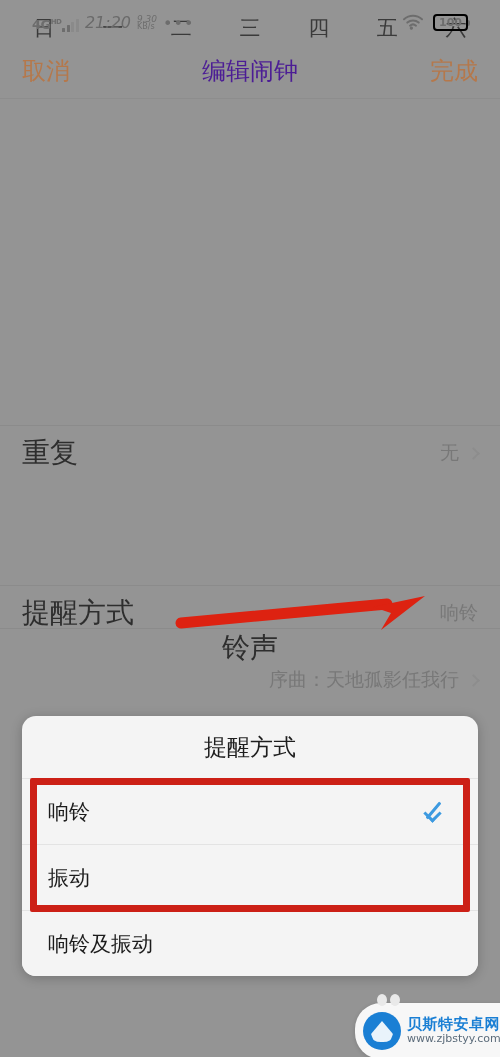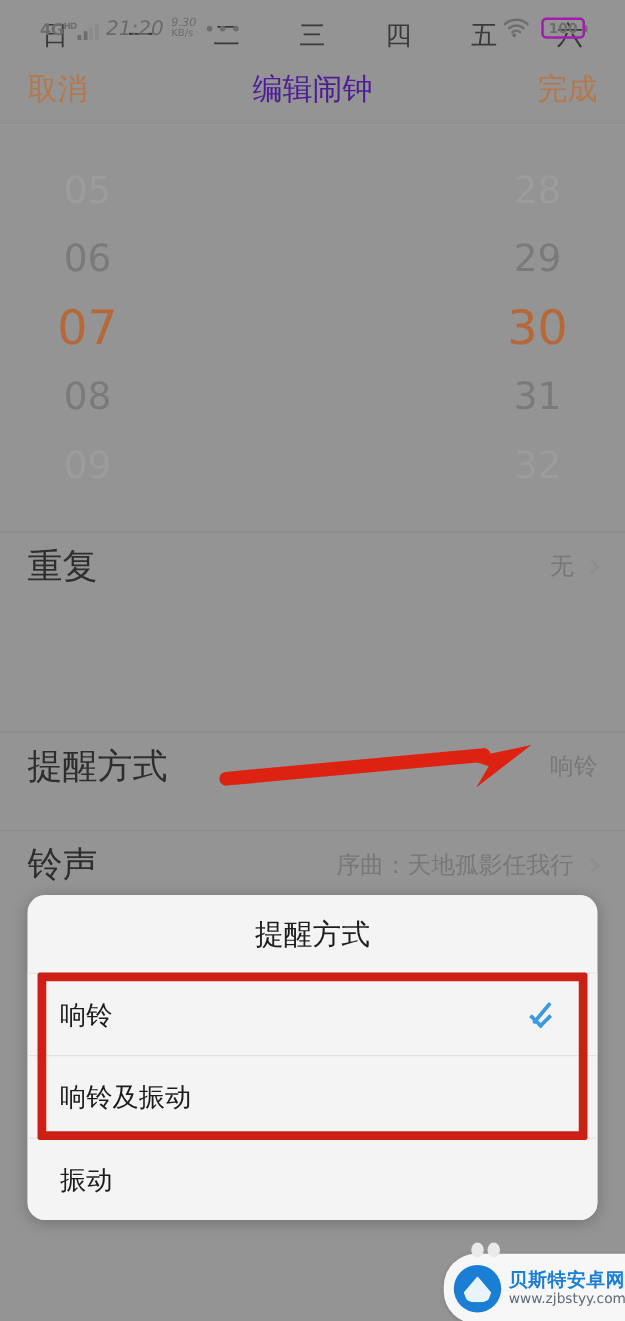--- a/index.html
+++ b/index.html
@@ -32,21 +32,21 @@
   .sigbars i:nth-child(1){height:4px;}
   .sigbars i:nth-child(2){height:7px;}
   .sigbars i:nth-child(3){height:10px; background:#8a8a8a;}
   .sigbars i:nth-child(4){height:13px; background:#8a8a8a;}
   .clock{ font-size:16px; color:#6a6a6a; line-height:19px; letter-spacing:0;font-style:italic; }
   .speed{ display:flex; flex-direction:column; line-height:8px; font-size:8px; color:#6d6d6d; padding-bottom:1px;}
   .speed span:first-child{font-size:9px;font-style:italic;}
   .dots{ font-size:16px; color:#6d6d6d; letter-spacing:1px; line-height:10px; padding-bottom:3px;}
   .sb-right{ margin-left:auto; display:flex; align-items:center; gap:8px;}
   .batt{
-    border:2px solid #a21caf; border-radius:4px; padding:0 4px;
+    border:2px solid #000000; border-radius:4px; padding:0 4px;
     font-size:11px; color:#6d6d6d; line-height:13px; position:relative; font-weight:bold;
   }
   .batt::after{
     content:""; position:absolute; right:-4px; top:4px; width:2px; height:6px;
     background:#6d6d6d; border-radius:0 2px 2px 0;
   }
 
   
   .navbar{
     position:absolute; top:44px; left:0; width:500px; height:55px;
@@ -81,21 +81,21 @@
   .row-value{ font-size:19px; color:#787878; }
   .chev{ width:9px; height:9px; border-right:2px solid #8d8d8d; border-bottom:2px solid #8d8d8d; transform:rotate(-45deg); }
 
   #row-repeat{ top:425px; height:55px; }
   #row-weekdays{
     top:480px; height:55px; border-top:none;
     display:flex; align-items:center; padding:0 24px; justify-content:space-between;
   }
   .wd{ font-size:21px; color:#3a3a3a; width:40px; text-align:center; }
   #row-alerttype{ top:585px; height:55px; }
-  #row-ringtone{ top:664px; height:55px; }
+  #row-ringtone{ top:628px; height:55px;flex-direction:column; }
   #row-alerttype .row-value, #row-ringtone .row-value{ color:#787878; }
 
   
   .arrow{ position:absolute; left:175px; top:590px; width:255px; height:48px; pointer-events:none; }
 
   
   .dialog{
     position:absolute; left:22px; top:716px; width:456px; height:260px;
     background:#f4f4f4; border-radius:14px;
     box-shadow:0 2px 12px rgba(0,0,0,.22);
@@ -188,36 +188,20 @@
       <div class="batt">100</div>
     </div>
   </div>
 
   <div class="navbar">
     <div class="nav-btn">取消</div>
     <div class="nav-title">编辑闹钟</div>
     <div class="nav-btn right">完成</div>
   </div>
 
-  <div class="picker">
-    <div class="pcol hours">
-      <div class="pitem far">05</div>
-      <div class="pitem near">06</div>
-      <div class="pitem sel">07</div>
-      <div class="pitem near">08</div>
-      <div class="pitem far">09</div>
-    </div>
-    <div class="pcol mins">
-      <div class="pitem far">28</div>
-      <div class="pitem near">29</div>
-      <div class="pitem sel">30</div>
-      <div class="pitem near">31</div>
-      <div class="pitem far">32</div>
-    </div>
-  </div>
 
   <div class="row" id="row-repeat">
     <div class="row-label">重复</div>
     <div class="row-right">
       <div class="row-value">无</div>
       <div class="chev"></div>
     </div>
   </div>
 
   <div id="row-weekdays">
@@ -254,25 +238,25 @@
 
 <div class="dialog">
   <div class="dlg-title">提醒方式</div>
 
   <div class="opt">
     <div class="opt-label">响铃</div>
     <div class="check"></div>
   </div>
 
   <div class="opt">
+    <div class="opt-label">振动</div>
+  </div>
+
+  <div class="opt">
     <div class="opt-label">响铃及振动</div>
-  </div>
-
-  <div class="opt">
-    <div class="opt-label">振动</div>
   </div>
 
   <div class="redbox"></div>
 </div>
 
 <div class="watermark">
   <div class="wm-ears">
       <i></i>
       <i></i>
     </div>

